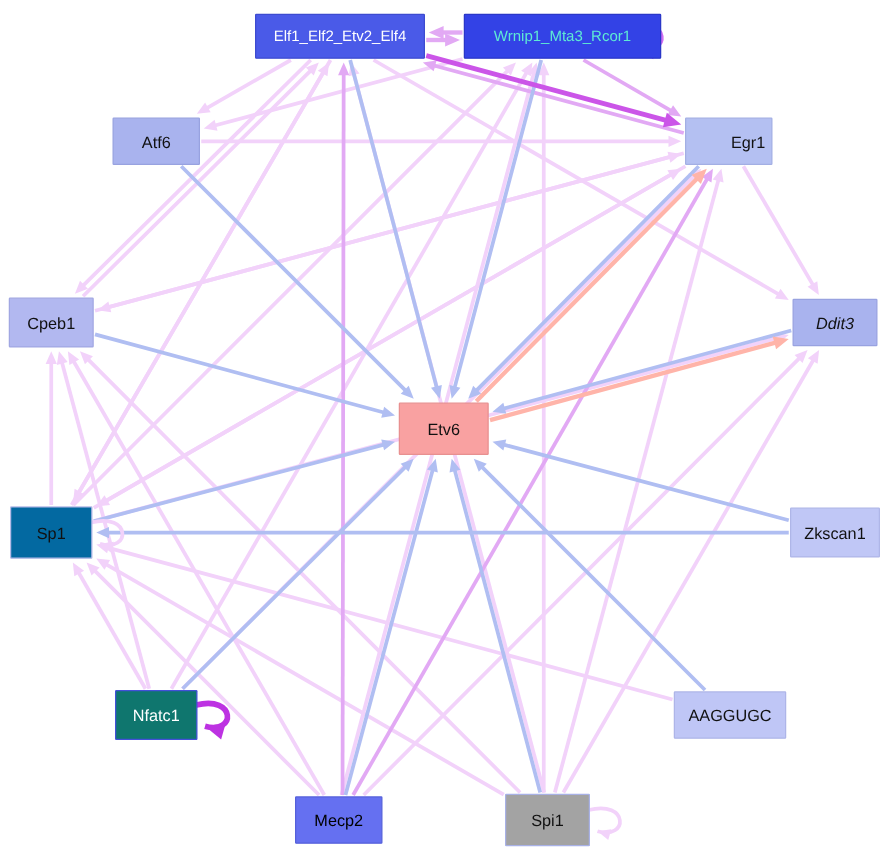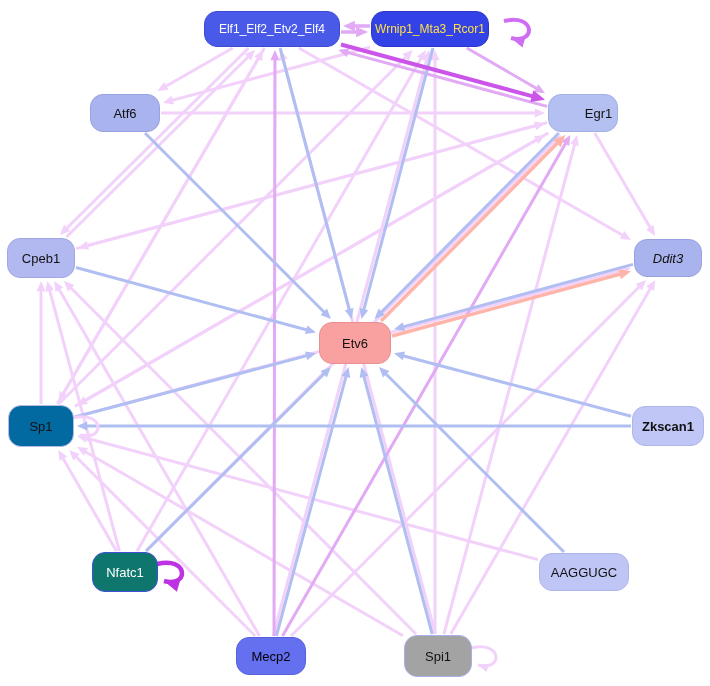--- a/index.html
+++ b/index.html
@@ -7,21 +7,21 @@
     position:relative;
     width:710px;height:686px;
     background:#ffffff;
     overflow:hidden;
     font-family:"Liberation Sans", sans-serif;
   }
   #edge-layer{position:absolute;left:0;top:0;}
   .node{
     position:absolute;
     display:flex;align-items:center;justify-content:center;
-    border-radius:13px;
+    border-radius:1px;
     border:1px solid transparent;
     box-sizing:border-box;
     white-space:nowrap;
     font-size:13px;
     cursor:pointer;
     z-index:2;
   }
   .node span{pointer-events:none;}
   .node.small-label{font-size:12px;}
 </style>
@@ -142,42 +142,42 @@
       <polygon points="164,581 180.55335149888677,578.6253307273848 176.91334750436718,591.6253449935264" fill="#bd32e2"></polygon>
       <path d="M 73 418 C 105 410 105 442 80 435" fill="none" stroke="#f2d2fa" stroke-width="3"></path>
       <polygon points="80,435 91.03556766592452,433.41688715158983 88.60889833624479,442.0835633290175" fill="#f2d2fa"></polygon>
       <path d="M 471 648 C 503 640 503 672 478 665" fill="none" stroke="#f2d2fa" stroke-width="3"></path>
       <polygon points="478,665 489.03556766592453,663.4168871515899 486.6088983362448,672.0835633290176" fill="#f2d2fa"></polygon>
     </svg>
   <div id="nodes">
       <div class="node small-label" style="left: 204px; top: 11px; width: 136px; height: 36px; background: rgb(74, 90, 232); border-color: rgb(61, 75, 208); color: rgb(255, 255, 255);">
         <span>Elf1_Elf2_Etv2_Elf4</span>
       </div>
-      <div class="node small-label" style="left: 371px; top: 11px; width: 118px; height: 36px; background: rgb(51, 66, 230); border-color: rgb(42, 55, 200); color: #fde047;">
+      <div class="node small-label" style="left: 371px; top: 11px; width: 158px; height: 36px; background: rgb(51, 66, 230); border-color: rgb(42, 55, 200); color: #5eead4;">
         <span>Wrnip1_Mta3_Rcor1</span>
       </div>
       <div class="node" style="left: 90px; top: 94px; width: 70px; height: 38px; background: rgb(169, 179, 238); border-color: rgb(152, 162, 224); color: rgb(17, 17, 17);">
         <span>Atf6</span>
       </div>
       <div class="node" style="left: 548px; top: 94px; width: 70px; height: 38px; background: rgb(180, 192, 242); border-color: rgb(163, 175, 228); color: rgb(17, 17, 17); padding-left: 31px;">
         <span>Egr1</span>
       </div>
       <div class="node" style="left: 7px; top: 238px; width: 68px; height: 40px; background: rgb(178, 184, 240); border-color: rgb(161, 167, 226); color: rgb(17, 17, 17);">
         <span>Cpeb1</span>
       </div>
       <div class="node" style="left: 634px; top: 239px; width: 68px; height: 38px; background: rgb(169, 179, 238); border-color: rgb(152, 162, 224); color: rgb(17, 17, 17); font-style: italic;">
         <span>Ddit3</span>
       </div>
       <div class="node" style="left: 319px; top: 322px; width: 72px; height: 42px; background: rgb(249, 161, 161); border-color: rgb(232, 144, 144); color: rgb(17, 17, 17);">
         <span>Etv6</span>
       </div>
       <div class="node" style="left: 8px; top: 405px; width: 66px; height: 42px; background: #0369a1; border-color: rgb(181, 186, 231); color: rgb(17, 17, 17);">
         <span>Sp1</span>
       </div>
-      <div class="node" style="left: 632px; top: 406px; width: 72px; height: 40px; background: rgb(192, 199, 246); border-color: rgb(175, 182, 232); color: rgb(17, 17, 17); font-weight: bold;">
+      <div class="node" style="left: 632px; top: 406px; width: 72px; height: 40px; background: rgb(192, 199, 246); border-color: rgb(175, 182, 232); color: rgb(17, 17, 17);">
         <span>Zkscan1</span>
       </div>
       <div class="node" style="left: 92px; top: 552px; width: 66px; height: 40px; background: #0f766e; border-color: rgb(66, 80, 216); color: rgb(255, 255, 255);">
         <span>Nfatc1</span>
       </div>
       <div class="node" style="left: 539px; top: 553px; width: 90px; height: 38px; background: rgb(191, 198, 246); border-color: rgb(174, 181, 232); color: rgb(17, 17, 17); text-align: right;">
         <span>AAGGUGC</span>
       </div>
       <div class="node" style="left: 236px; top: 637px; width: 70px; height: 38px; background: rgb(101, 112, 241); border-color: rgb(85, 96, 218); color: #000000;">
         <span>Mecp2</span>

